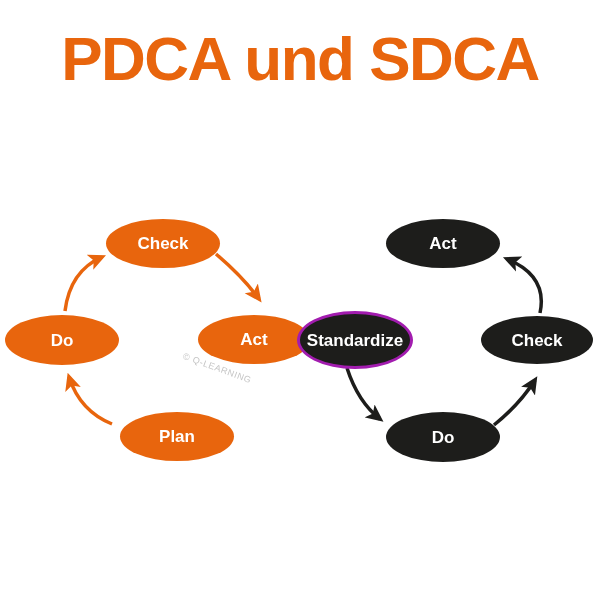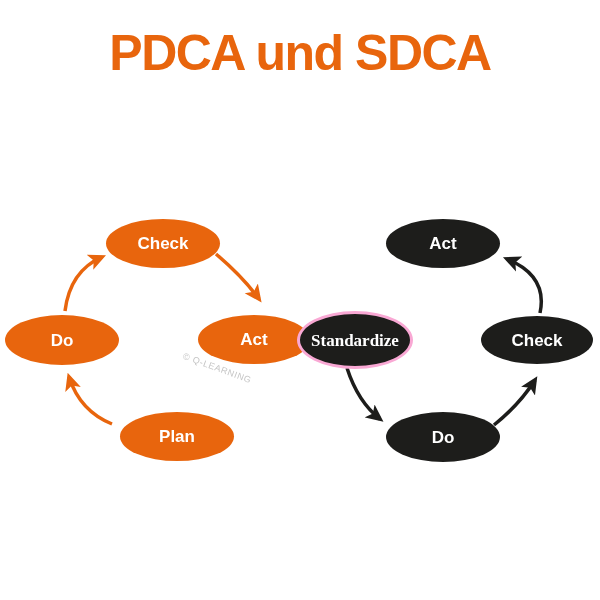--- a/index.html
+++ b/index.html
@@ -21,21 +21,21 @@
     width: 600px;
     height: 600px;
     background: var(--background);
   }
   .title {
     position: absolute;
     top: 28px;
     left: 0;
     width: 600px;
     text-align: center;
-    font-size: 50px;
+    font-size: 62px;
     font-weight: 800;
     letter-spacing: -1.5px;
     line-height: 1.0;
     color: var(--orange);
   }
   .arrows {
     position: absolute;
     left: 0; top: 0;
     width: 600px; height: 600px;
     pointer-events: none;
@@ -51,21 +51,21 @@
     align-items: center;
     justify-content: center;
     color: var(--node_text);
     font-weight: 700;
     font-size: 17px;
     line-height: 1;
     text-align: right;
   }
   .node.orange { background: var(--orange); }
   .node.dark   { background: var(--dark); }
-  .node.ringed { border: 3px solid #f9a8d4; font-family: Liberation Serif, serif; }
+  .node.ringed { border: 3px solid #a21caf; }
   .caption {
     position: absolute;
     font-size: 16.5px;
     line-height: 1.1;
     white-space: nowrap;
   }
   .caption b { font-weight: 700; }
   .caption.pdca { color: var(--orange); }
   .caption.sdca { color: var(--dark); }
   .watermark {

